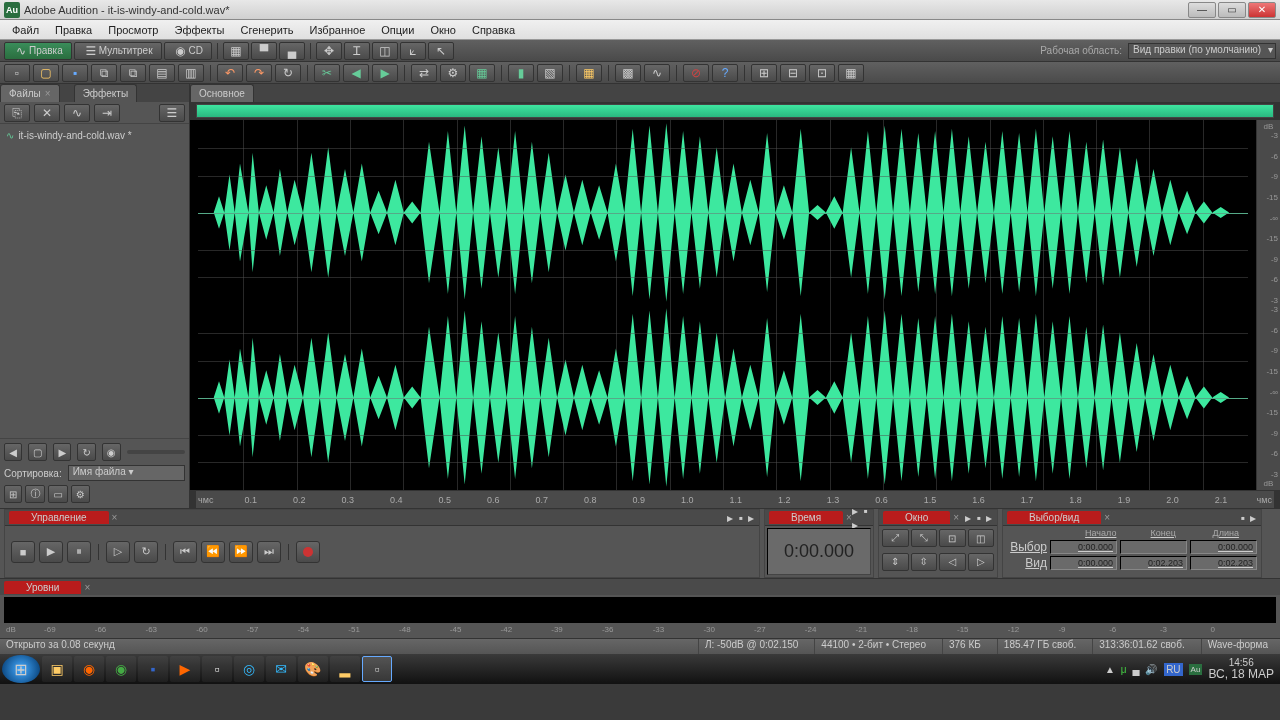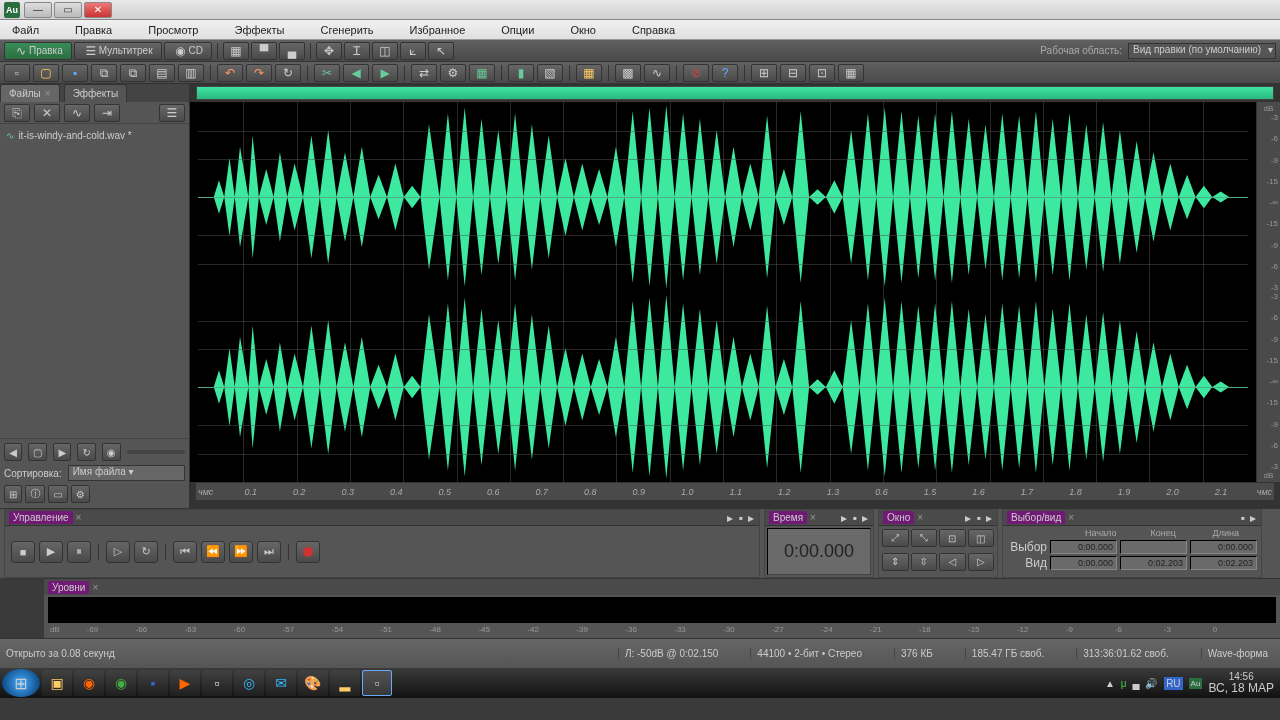--- a/index.html
+++ b/index.html
@@ -3,37 +3,37 @@
 <meta charset="utf-8">
 <style>
 * { margin:0; padding:0; box-sizing:border-box; font-family:Tahoma,Arial,sans-serif; }
 body { width:1280px; height:720px; overflow:hidden; background:#3a3a3a; color:#ccc; font-size:11px; }
 .titlebar { height:20px; background:linear-gradient(#e8e8e8,#d0d0d0); display:flex; align-items:center; padding:0 4px; border-bottom:1px solid #888; }
 .titlebar .icon { width:16px; height:16px; background:#2a6e3f; color:#fff; font-size:9px; font-weight:bold; display:flex; align-items:center; justify-content:center; border-radius:2px; margin-right:4px; }
 .titlebar .title { color:#333; flex:1; }
 .winbtns { display:flex; gap:2px; }
 .winbtn { width:28px; height:16px; background:linear-gradient(#ddd,#bbb); border:1px solid #888; border-radius:2px; display:flex; align-items:center; justify-content:center; color:#333; font-size:10px; cursor:pointer; }
 .winbtn.close { background:linear-gradient(#e77,#c33); color:#fff; }
-.menubar { height:20px; background:linear-gradient(#f0f0f0,#e0e0e0); display:flex; align-items:center; padding:0 4px; border-bottom:1px solid #999;gap:20px; }
+.menubar { height:20px; background:linear-gradient(#f0f0f0,#e0e0e0); display:flex; align-items:center; padding:0 4px; border-bottom:1px solid #999; }
 .menuitem { padding:2px 8px; color:#222; cursor:pointer; }
 .toolbar1 { height:22px; background:linear-gradient(#606060,#4a4a4a); display:flex; align-items:center; padding:0 4px; gap:2px; border-bottom:1px solid #333; }
 .tbtn { height:18px; min-width:18px; padding:0 4px; background:linear-gradient(#666,#4a4a4a); border:1px solid #333; border-radius:2px; display:flex; align-items:center; justify-content:center; color:#ccc; font-size:10px; cursor:pointer; }
 .tbtn.accent { background:linear-gradient(#3a8d5a,#2a6e3f); }
 .tbtn.wide { padding:0 8px; }
 .sep { width:1px; height:16px; background:#333; margin:0 3px; }
 .flex1 { flex:1; }
 .wslabel { color:#aaa; font-size:10px; margin-right:4px; }
 .wsselect { height:16px; background:#555; border:1px solid #333; color:#ccc; font-size:10px; padding:0 14px 0 4px; position:relative; }
 .wsselect:after { content:"▾"; position:absolute; right:2px; }
 .toolbar2 { height:22px; background:linear-gradient(#606060,#4a4a4a); display:flex; align-items:center; padding:0 4px; gap:3px; border-bottom:1px solid #333; }
 .tool-ico { width:16px; height:16px; display:inline-flex; align-items:center; justify-content:center; font-size:12px; color:#ccc; }
 .main { display:flex; height:424px; background:#555; }
 .sidebar { width:190px; background:#555; display:flex; flex-direction:column; border-right:1px solid #333; }
 .tabrow { height:18px; display:flex; background:#444; }
-.tab { padding:2px 8px; background:#666; border:1px solid #333; border-bottom:none; border-radius:3px 3px 0 0; margin-right:4px; font-size:10px; display:flex; align-items:center; cursor:pointer; }
+.tab { padding:2px 8px; background:#666; border:1px solid #333; border-bottom:none; border-radius:3px 3px 0 0; margin-right:14px; font-size:10px; display:flex; align-items:center; cursor:pointer; }
 .tab .x { margin-left:4px; color:#999; }
 .sidetools { height:22px; background:#555; display:flex; align-items:center; padding:0 4px; gap:4px; border-bottom:1px solid #444; }
 .filelist { flex:1; background:#555; padding:4px; }
 .file-item { display:flex; align-items:center; padding:2px; font-size:10px; color:#ccc; cursor:pointer; }
 .file-item .fi { margin-right:4px; color:#6c9; }
 .sidebottom { height:70px; background:#555; border-top:1px solid #444; padding:4px; }
 .sbrow { display:flex; align-items:center; gap:6px; margin-bottom:4px; }
 .sortlabel { font-size:10px; color:#ccc; }
 .sortsel { flex:1; height:16px; background:#666; border:1px solid #333; font-size:10px; color:#ccc; padding:0 4px; }
 .sideicons { display:flex; gap:3px; }
@@ -41,64 +41,67 @@
 .editor-tab { height:18px; display:flex; background:#444; }
 .navbar { height:14px; background:#222; margin:2px 6px; position:relative; border:1px solid #444; }
 .navbar-fill { position:absolute; left:0; top:0; bottom:0; right:0; background:linear-gradient(#3ee5a0,#2ab880); }
 .wavearea { flex:1; display:flex; }
 .waves { flex:1; background:#000; position:relative; }
 .wave-ch { position:absolute; left:8px; right:8px; }
 .wave-ch.top { top:0; height:50%; }
 .wave-ch.bot { top:50%; height:50%; }
 .db-scale { width:24px; background:#4a4a4a; border-left:1px solid #333; display:flex; flex-direction:column; justify-content:space-around; padding:2px; font-size:8px; color:#999; text-align:right; }
 .db-scale .u { flex:1; display:flex; flex-direction:column; justify-content:space-between; }
-.timeruler { height:18px; background:#4a4a4a; border-top:1px solid #333; display:flex; align-items:center; font-size:9px; color:#aaa; position:relative; margin:0 6px 8px 6px;font-style:italic; }
+.timeruler { height:18px; background:#4a4a4a; border-top:1px solid #333; display:flex; align-items:center; font-size:9px; color:#aaa; position:relative; margin:0 6px 0 6px; }
 .timeruler span { position:absolute; }
 .grid-v { position:absolute; top:0; bottom:0; width:1px; background:rgba(80,80,80,.5); }
 .grid-h { position:absolute; left:0; right:0; height:1px; background:rgba(80,80,80,.5); }
 .centerline { position:absolute; left:0; right:0; height:1px; background:#5a8; top:50%; }
 .bottom-panels { height:70px; background:#555; display:flex; gap:4px; padding:0 4px; border-top:1px solid #333; }
 .panel { background:#555; border:1px solid #444; display:flex; flex-direction:column; }
 .panel-hdr { height:16px; background:#4a4a4a; display:flex; align-items:center; padding:0 4px; font-size:10px; border-bottom:1px solid #333; }
-.panel-hdr .pt { padding:1px 4px; background:#701a75; border-radius:2px 2px 0 0; }
+.panel-hdr .pt { padding:1px 22px; background:#b91c1c; border-radius:2px 2px 0 0; }
 .panel-hdr .hx { margin-left:3px; color:#999; }
 .panel-hdr .dots { margin-left:auto; font-size:12px; letter-spacing:1px; }
 .transport { width:756px; }
 .tp-body { flex:1; display:flex; align-items:center; padding:6px; gap:4px; }
 .tpbtn { width:24px; height:22px; background:linear-gradient(#666,#4a4a4a); border:1px solid #333; border-radius:3px; display:flex; align-items:center; justify-content:center; color:#ccc; cursor:pointer; }
 .tpbtn.rec .dot { width:10px; height:10px; background:#c33; border-radius:50%; }
 .timepanel { width:110px; }
 .timeval { flex:1; display:flex; align-items:center; justify-content:center; background:#6a6a6a; font-size:18px; color:#222; margin:2px; border:1px inset #444; }
 .zoompanel { width:120px; }
 .zoom-body { flex:1; display:grid; grid-template-columns:repeat(4,1fr); gap:2px; padding:3px; }
 .viewpanel { width:260px; }
-.vp-body { flex:1; padding:2px 4px; }
+.vp-body { flex:1; padding:2px 4px;text-decoration:underline; }
 .vp-hdrow { display:flex; font-size:9px; color:#aaa; }
 .vp-hdrow div { flex:1; text-align:center; }
 .vp-row { display:flex; align-items:center; gap:3px; margin-top:2px; }
 .vp-row .lbl { width:40px; font-size:12px; color:#ccc; text-align:right; }
 .vp-row .cell { flex:1; height:14px; background:#6a6a6a; border:1px inset #333; font-size:9px; color:#222; display:flex; align-items:center; justify-content:flex-end; padding-right:3px; }
-.levels { height:60px; background:#555; border-top:1px solid #333;margin-left:44px; }
+.levels { height:60px; background:#555; border-top:1px solid #333; }
 .lv-body { height:26px; background:#000; margin:2px 4px; position:relative; }
 .lv-ruler { height:12px; display:flex; font-size:8px; color:#999; position:relative; margin:0 6px; }
 .lv-ruler span { position:absolute; }
-.statusbar { height:30px; background:linear-gradient(#666,#555); display:flex; align-items:center; padding:0 6px; font-size:10px; color:#ccc; gap:26px; border-top:1px solid #333; }
+.statusbar { height:16px; background:linear-gradient(#666,#555); display:flex; padding:0 6px; font-size:10px; color:#ccc; gap:10px; border-top:1px solid #333; }
 .statusbar .sseg { padding:0 6px; border-left:1px solid #444; }
 .taskbar { height:30px; background:linear-gradient(#3a3a3a,#111); display:flex; align-items:center; padding:0 2px; }
 .startbtn { width:38px; height:28px; background:radial-gradient(circle,#4af,#036); border-radius:50%; display:flex; align-items:center; justify-content:center; font-size:16px; cursor:pointer; }
 .tb-ico { width:30px; height:26px; margin-left:2px; display:flex; align-items:center; justify-content:center; background:rgba(255,255,255,.05); border-radius:2px; cursor:pointer; font-size:14px; }
 .tray { margin-left:auto; display:flex; align-items:center; gap:6px; color:#ccc; font-size:10px; padding-right:4px; }
 .clock { text-align:center; line-height:1.1; }
 svg.wv { width:100%; height:100%; display:block; }
 </style>
 </head>
 <body>
 
 <div class="titlebar">
   <div class="icon">Au</div>
+  <div class="title">
+    <span>Adobe Audition</span> - <span>it-is-windy-and-cold.wav*</span>
+  </div>
   <div class="winbtns">
     <div class="winbtn">—</div>
     <div class="winbtn">▭</div>
     <div class="winbtn close">✕</div>
   </div>
 </div>
 
 <div class="menubar">
   <div class="menuitem">Файл</div>
   <div class="menuitem">Правка</div>
@@ -298,20 +301,25 @@
       <div class="sideicons">
         <div class="tbtn">⊞</div>
         <div class="tbtn">ⓘ</div>
         <div class="tbtn">▭</div>
         <div class="tbtn">⚙</div>
       </div>
     </div>
   </div>
 
   <div class="editor">
+    <div class="editor-tab">
+      <div class="tab">
+          <span>Основное</span>
+        </div>
+    </div>
     <div class="navbar">
         <div class="navbar-fill"></div>
       </div>
     <div class="wavearea">
       <div class="waves">
 
         <div class="grid-v" style="left:5%"></div>
           <div class="grid-v" style="left:10%"></div>
           <div class="grid-v" style="left:15%"></div>
           <div class="grid-v" style="left:20%"></div>

